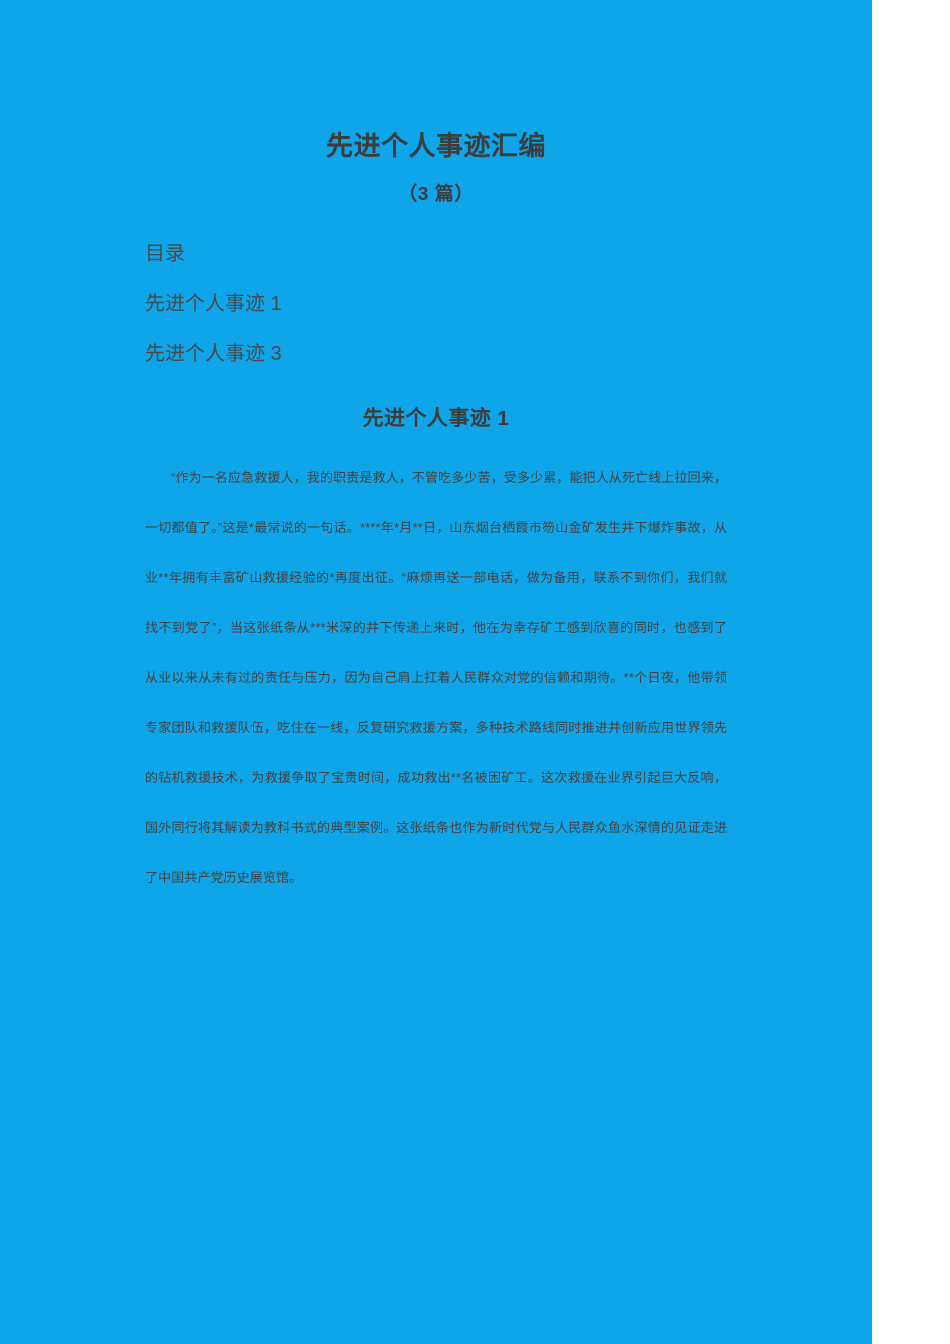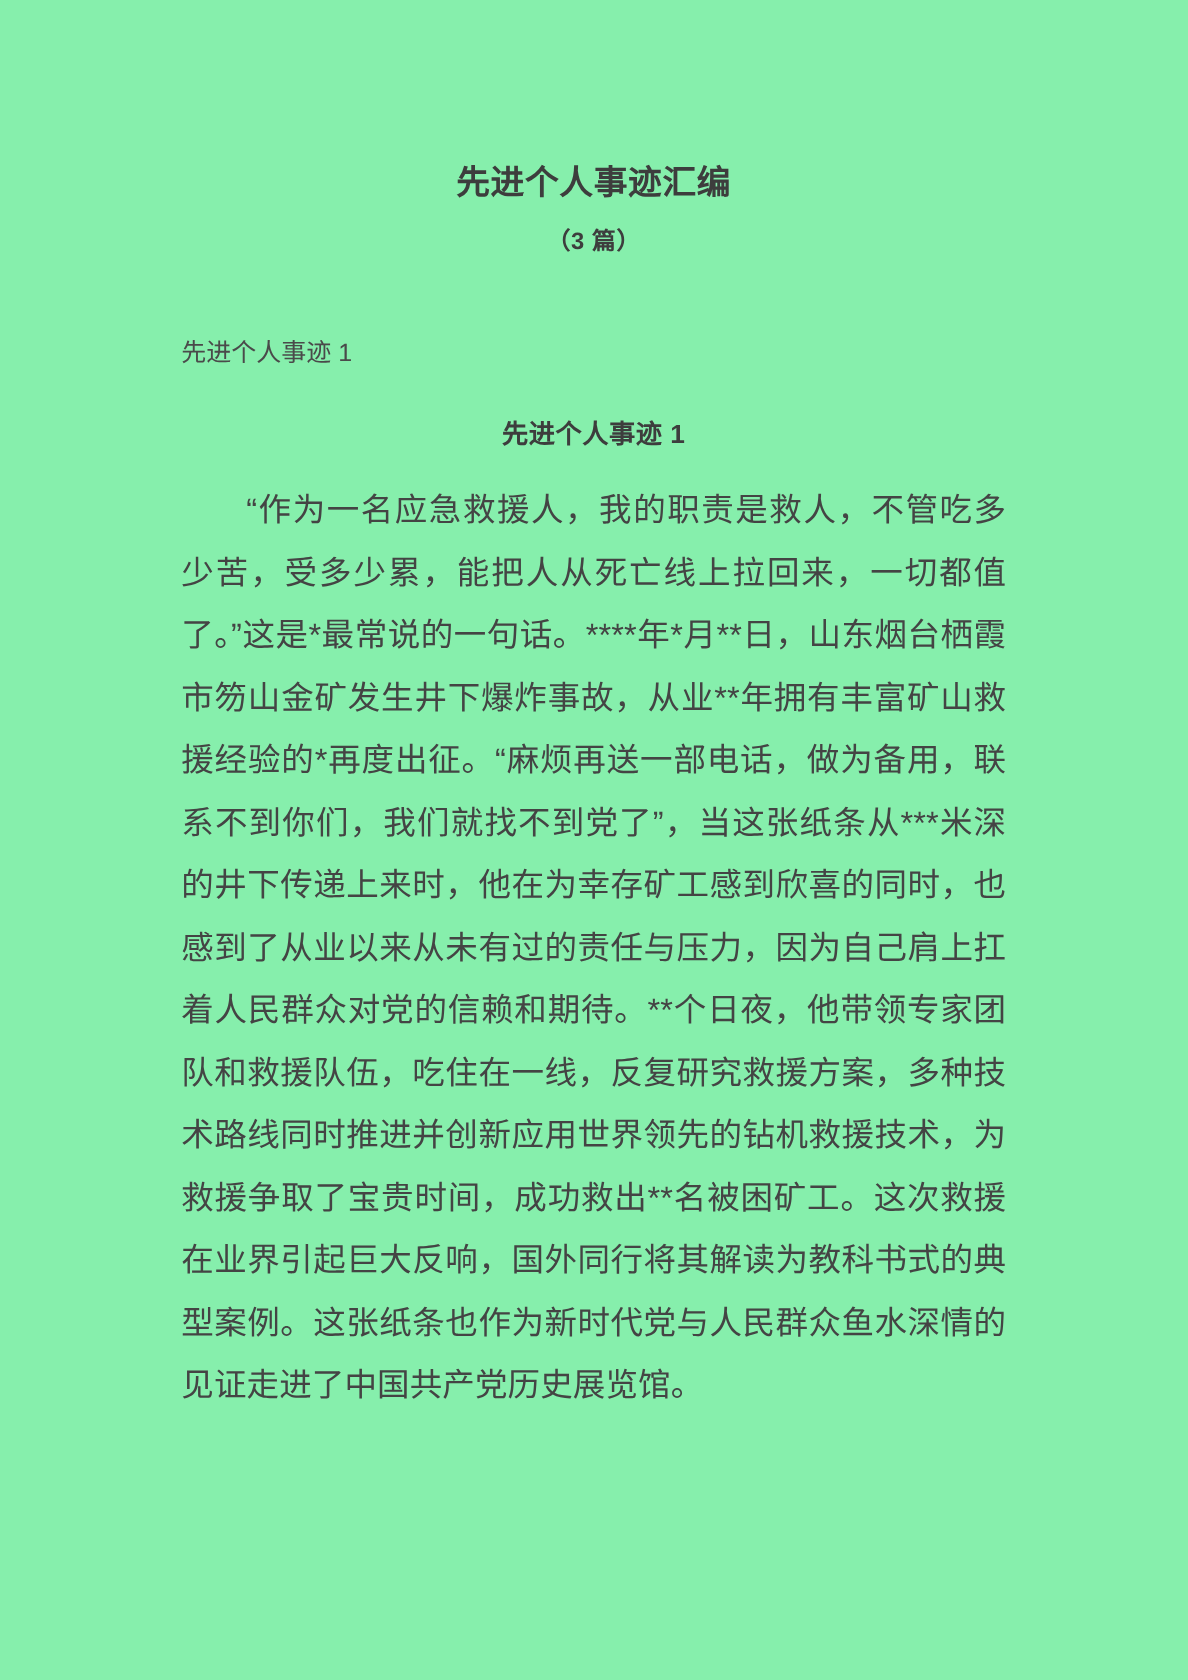--- a/index.html
+++ b/index.html
@@ -13,24 +13,24 @@
     height: 1344px;
     position: relative;
     overflow: hidden;
     font-family: "Liberation Sans", "DejaVu Sans", sans-serif;
     color: #3f3f3f;
     -webkit-font-smoothing: antialiased;
   }
 
   .page {
     box-sizing: border-box;
-    width: 950px;
+    width: 872px;
     height: 1344px;
     padding: 0 145px;
-    background: #86efac;
+    background: #0ea5e9;
   }
 
   
   .doc-title {
     margin: 0;
     padding-top: 128px;
     text-align: center;
     font-size: 27px;
     font-weight: bold;
     letter-spacing: 0.5px;
@@ -77,40 +77,42 @@
     font-weight: bold;
     letter-spacing: 0.4px;
     line-height: 1.3;
     color: #3d3d3d;
   }
 
   
   .body-text {
     margin: 0;
     padding-top: 22px;
-    font-size: 26px;
+    font-size: 13px;
     line-height: 50px;
     text-align: justify;
     text-justify: inter-ideograph;
     text-indent: 2em;
     color: #444444;
     letter-spacing: 0.1px;
   }
 </style>
 </head>
 <body>
 
 <div class="page">
 
   <h1 class="doc-title">先进个人事迹汇编</h1>
 
   <h2 class="doc-subtitle">（3 篇）</h2>
 
   <nav class="toc">
+    <div class="toc-heading">目录</div>
     <div class="toc-item">先进个人事迹 1</div>
+    <div class="toc-item">先进个人事迹 3</div>
   </nav>
 
   <section>
     <h3 class="section-heading">先进个人事迹 1</h3>
     <p class="body-text">“作为一名应急救援人，我的职责是救人，不管吃多少苦，受多少累，能把人从死亡线上拉回来，一切都值了。”这是*最常说的一句话。****年*月**日，山东烟台栖霞市笏山金矿发生井下爆炸事故，从业**年拥有丰富矿山救援经验的*再度出征。“麻烦再送一部电话，做为备用，联系不到你们，我们就找不到党了”，当这张纸条从***米深的井下传递上来时，他在为幸存矿工感到欣喜的同时，也感到了从业以来从未有过的责任与压力，因为自己肩上扛着人民群众对党的信赖和期待。**个日夜，他带领专家团队和救援队伍，吃住在一线，反复研究救援方案，多种技术路线同时推进并创新应用世界领先的钻机救援技术，为救援争取了宝贵时间，成功救出**名被困矿工。这次救援在业界引起巨大反响，国外同行将其解读为教科书式的典型案例。这张纸条也作为新时代党与人民群众鱼水深情的见证走进了中国共产党历史展览馆。</p>
   </section>
 
 </div>
 
 </body></html>

